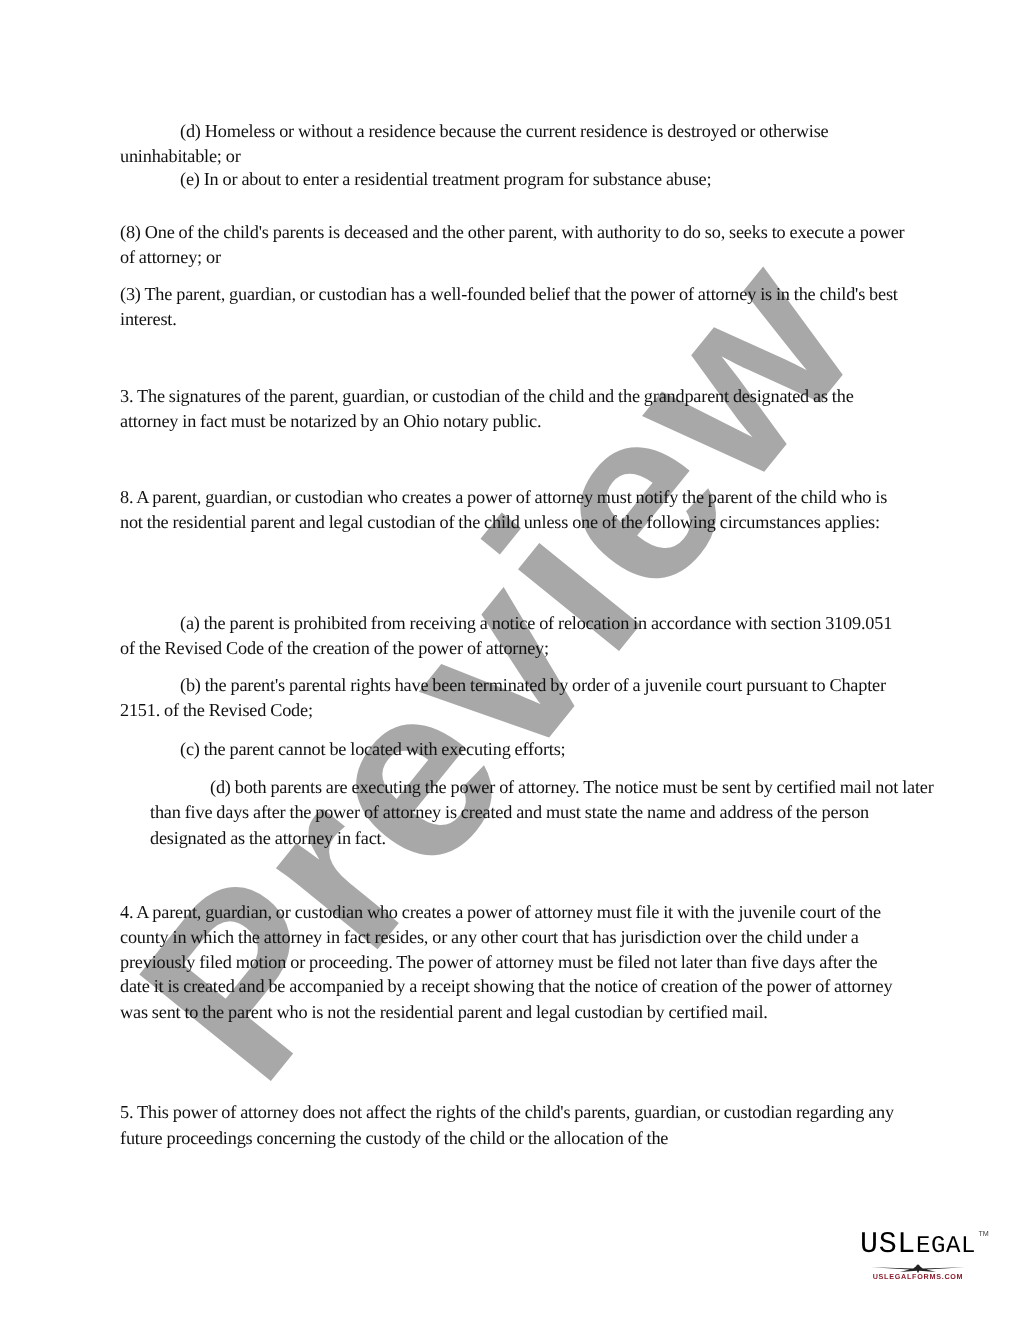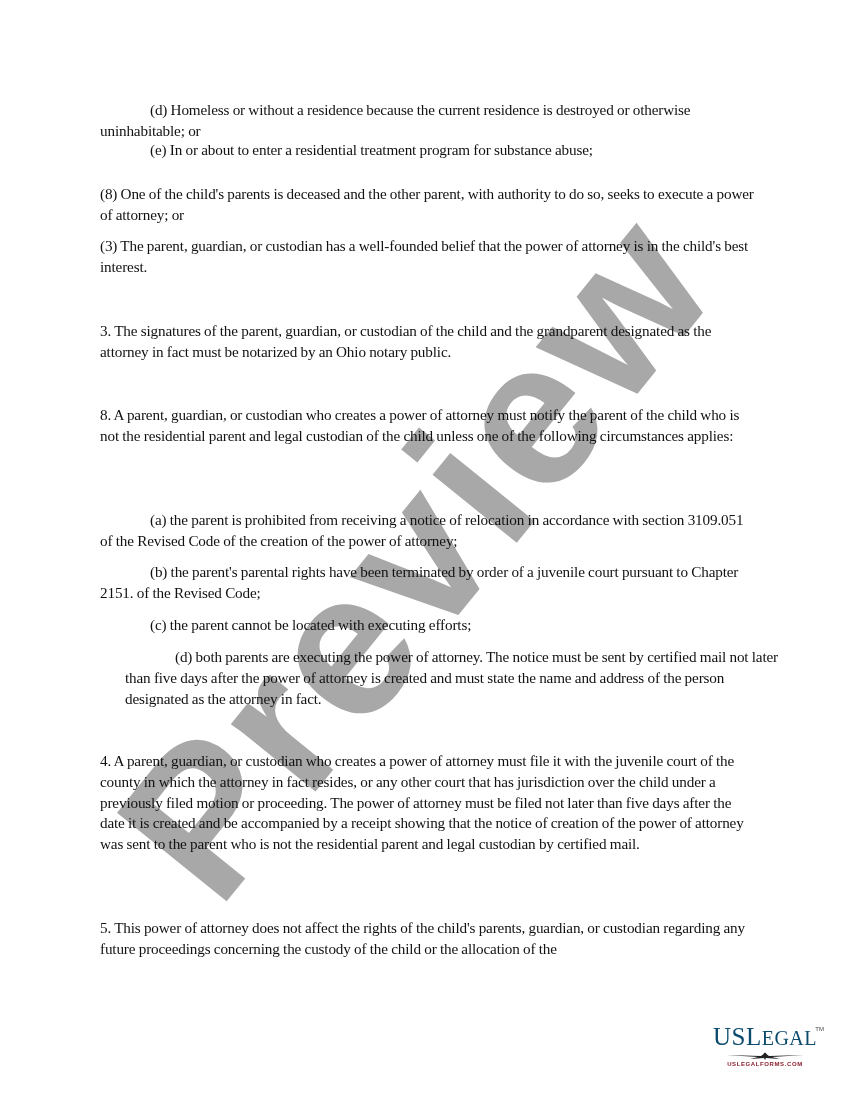--- a/index.html
+++ b/index.html
@@ -54,24 +54,24 @@
       position: absolute;
       left: 706px;
       top: 1024px;
       width: 118px;
       height: 44px;
       z-index: 1;
       text-align: center;
     }
     .logo-main {
       display: block;
-      font-family: Liberation Serif, serif;
+      font-family: Liberation Mono, monospace;
       font-size: 25px;
       line-height: 26px;
-      color: #0c4a6e;
+      color: #000000;
       letter-spacing: 0.5px;
       font-weight: normal;
     }
     .logo-main .small {
       font-size: 20px;
     }
     .logo-tm {
       position: absolute;
       right: 0;
       top: 2px;

